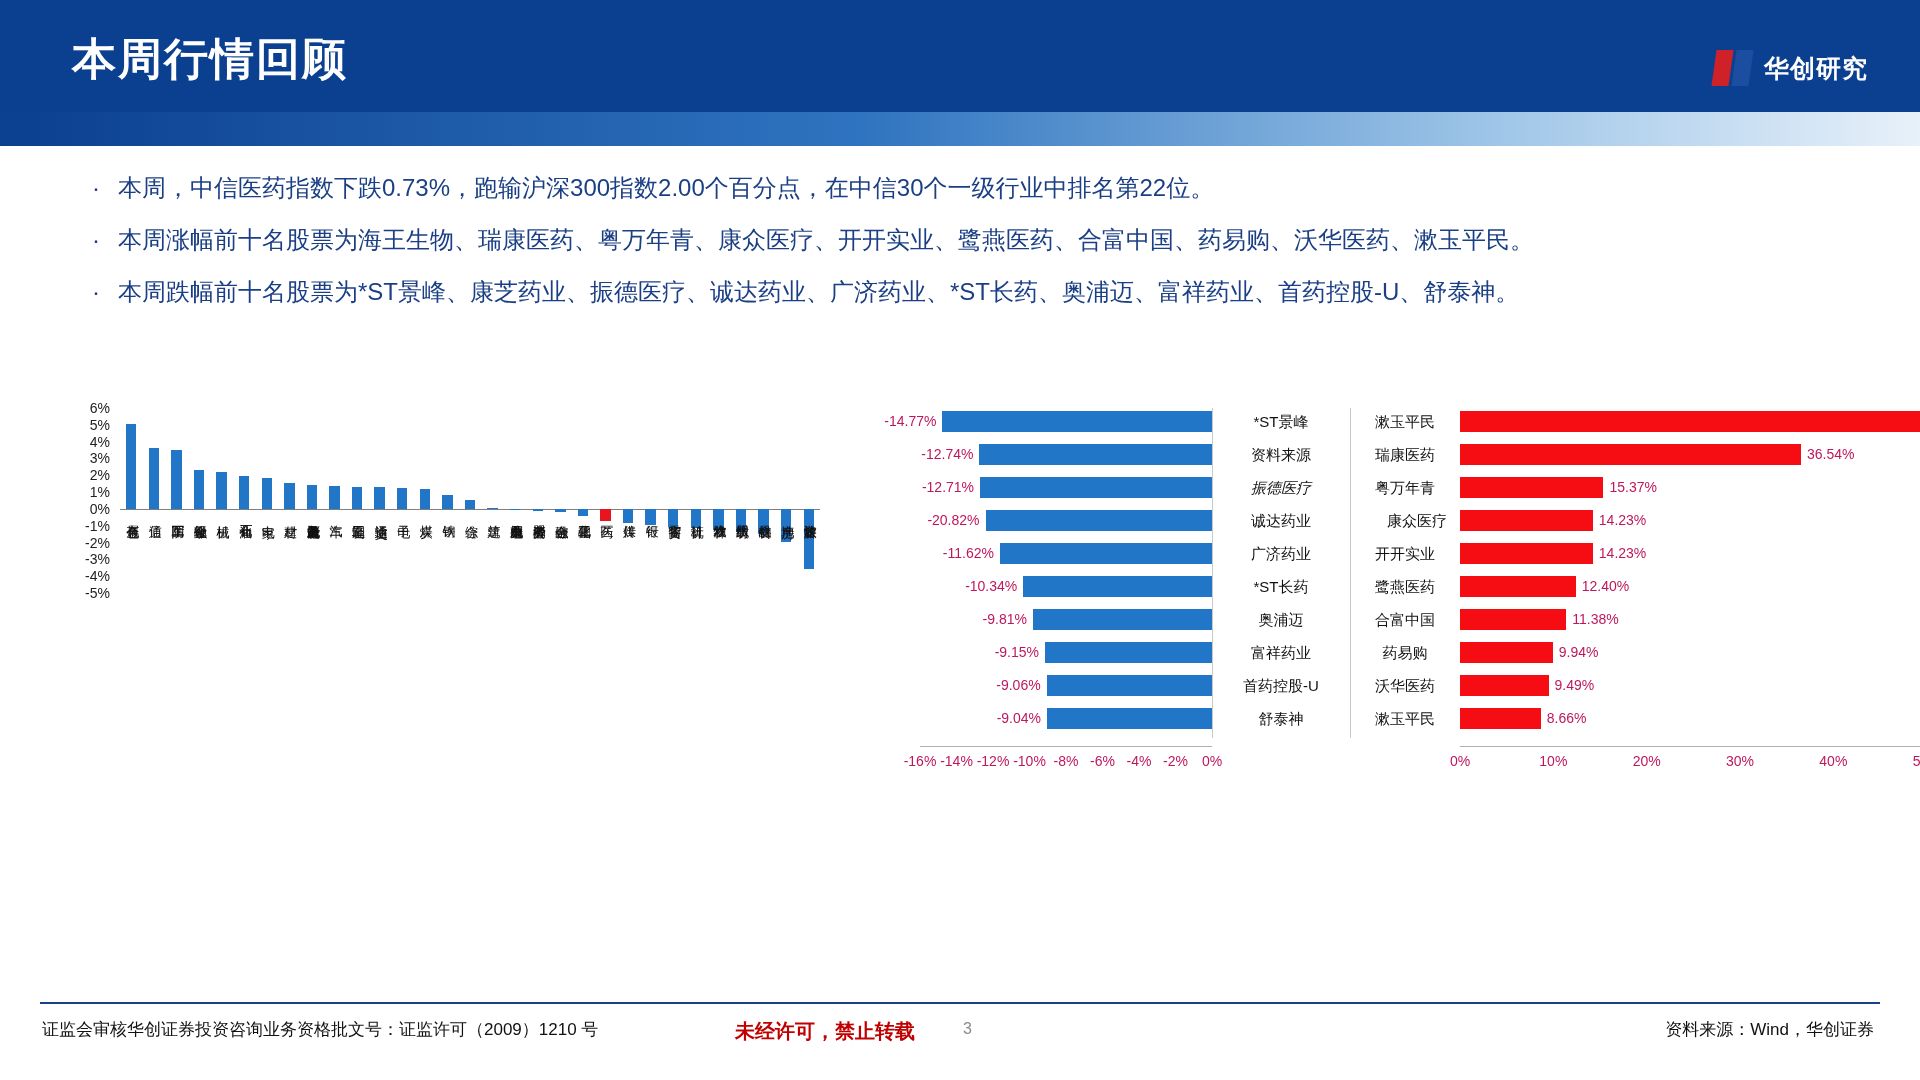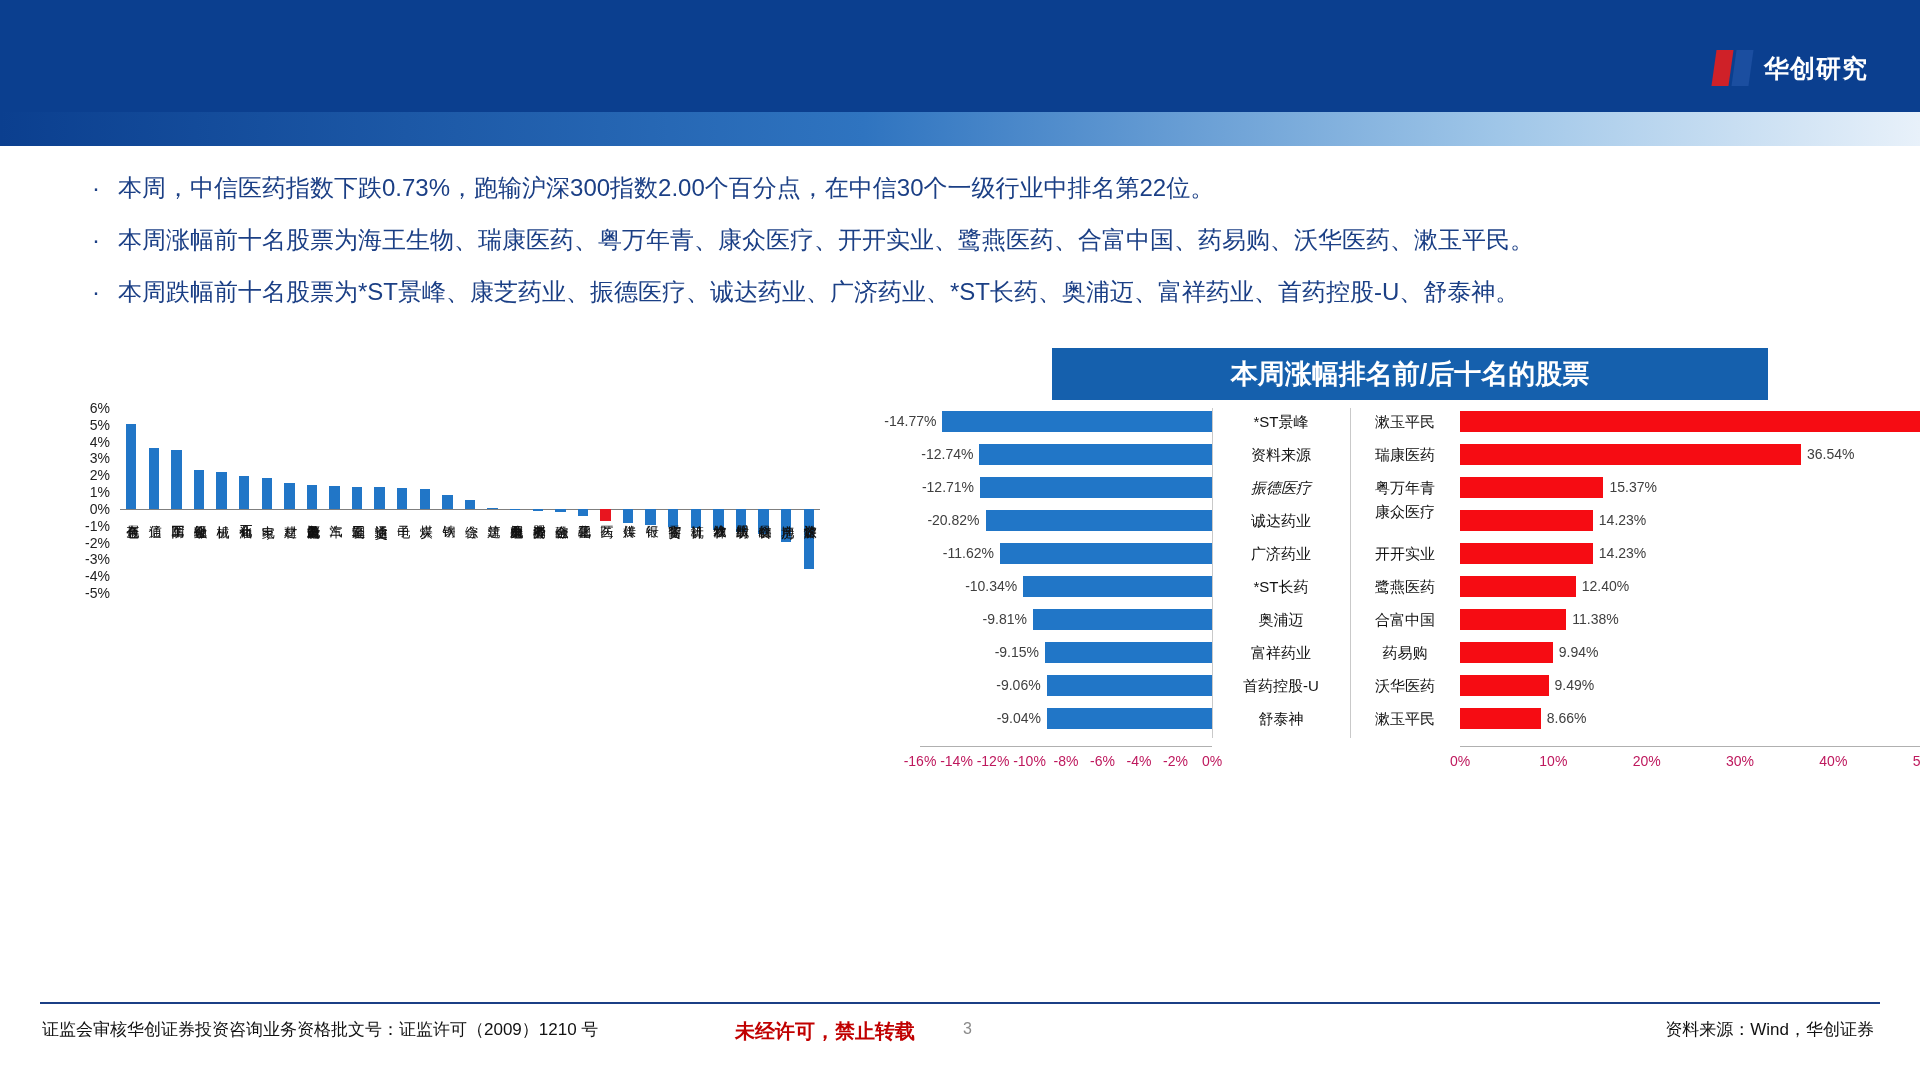--- a/index.html
+++ b/index.html
@@ -68,39 +68,40 @@
     letter-spacing:0px;white-space:nowrap;
   }
 
   
   #chart-right{position:absolute;left:920px;top:400px;width:940px;height:350px;}
   .rbar-neg{position:absolute;background:#2176c7;height:21px;top:3px;}
   .rbar-pos{position:absolute;background:#f60c13;height:21px;top:3px;}
   .rlabel-center{
     position:absolute;width:120px;text-align:center;font-size:15px;color:#111;top:4px;
   }
-  .rval{position:absolute;font-size:14px;color:#404040;top:5px;white-space:nowrap;}
+  .rval{position:absolute;font-size:14px;color:#be185d;top:5px;white-space:nowrap;}
   .rtick{position:absolute;font-size:14px;color:#be185d;transform:translateX(-50%);}
   .axisline{position:absolute;background:#b0b0b0;height:1px;}
   .rdiv{position:absolute;width:1px;background:#c9c9c9;}
 
   
   .footer-line{position:absolute;left:40px;top:1002px;width:1840px;height:2px;background:#1b3f85;}
   .footer-left{position:absolute;left:42px;top:1018px;font-size:17px;color:#111;}
   .footer-mid{position:absolute;left:735px;top:1018px;font-size:20px;color:#c00000;font-weight:bold;}
   .footer-page{position:absolute;left:963px;top:1020px;font-size:16px;color:#8a8a8a;}
   .footer-right{position:absolute;right:46px;top:1018px;font-size:17px;color:#111;}
 </style>
 </head>
 <body>
 
 <div class="slide">
 
   <div class="header"></div>
   <div class="header-grad"></div>
+  <div class="title-bar">本周行情回顾</div>
 
   <div class="logo">
     <div class="logo-mark">
       <div class="b1"></div>
         <div class="b2"></div>
     </div>
     <div class="logo-text">华创研究</div>
   </div>
 
   <div class="bullets">
@@ -111,21 +112,20 @@
     <div class="bullet">
       <span class="dot">·</span>
       <span class="txt">本周涨幅前十名股票为海王生物、瑞康医药、粤万年青、康众医疗、开开实业、鹭燕医药、合富中国、药易购、沃华医药、漱玉平民。</span>
     </div>
     <div class="bullet">
       <span class="dot">·</span>
       <span class="txt">本周跌幅前十名股票为*ST景峰、康芝药业、振德医疗、诚达药业、广济药业、*ST长药、奥浦迈、富祥药业、首药控股-U、舒泰神。</span>
     </div>
   </div>
 
-  <div class="panel-head" id="head-right">本周涨幅排名前/后十名的股票</div>
 
   <div id="chart-left">
       <div class="lx-axis-label" style="top: 8px; width: 70px; left: 10px;">6%</div>
       <div class="lx-axis-label" style="top: 24.8182px; width: 70px; left: 10px;">5%</div>
       <div class="lx-axis-label" style="top: 41.6364px; width: 70px; left: 10px;">4%</div>
       <div class="lx-axis-label" style="top: 58.4545px; width: 70px; left: 10px;">3%</div>
       <div class="lx-axis-label" style="top: 75.2727px; width: 70px; left: 10px;">2%</div>
       <div class="lx-axis-label" style="top: 92.0909px; width: 70px; left: 10px;">1%</div>
       <div class="lx-axis-label" style="top: 108.909px; width: 70px; left: 10px;">0%</div>
       <div class="lx-axis-label" style="top: 125.727px; width: 70px; left: 10px;">-1%</div>
@@ -229,21 +229,21 @@
       <div class="rval" style="left: 59.02px; top: 310px; width: 62px; text-align: right;">-9.04%</div>
       <div class="rlabel-center" style="left: 292px; width: 138px; top: 310px;">舒泰神</div>
       <div class="rlabel-center" style="left: 430px; width: 110px; top: 13px;">漱玉平民</div>
       <div class="rbar-pos" style="left: 540px; width: 518.84px; top: 11px;"></div>
       <div class="rlabel-center" style="left: 430px; width: 110px; top: 46px;">瑞康医药</div>
       <div class="rbar-pos" style="left: 540px; width: 341.04px; top: 44px;"></div>
       <div class="rval" style="left: 887.04px; top: 46px;">36.54%</div>
       <div class="rlabel-center" style="left: 430px; width: 110px; top: 79px;">粤万年青</div>
       <div class="rbar-pos" style="left: 540px; width: 143.453px; top: 77px;"></div>
       <div class="rval" style="left: 689.453px; top: 79px;">15.37%</div>
-      <div class="rlabel-center" style="left: 430px; width: 110px; top: 103px;">康众医疗</div>
+      <div class="rlabel-center" style="left: 430px; width: 110px; top: 112px; padding-left: 12px;">康众医疗</div>
       <div class="rbar-pos" style="left: 540px; width: 132.813px; top: 110px;"></div>
       <div class="rval" style="left: 678.813px; top: 112px;">14.23%</div>
       <div class="rlabel-center" style="left: 430px; width: 110px; top: 145px;">开开实业</div>
       <div class="rbar-pos" style="left: 540px; width: 132.813px; top: 143px;"></div>
       <div class="rval" style="left: 678.813px; top: 145px;">14.23%</div>
       <div class="rlabel-center" style="left: 430px; width: 110px; top: 178px;">鹭燕医药</div>
       <div class="rbar-pos" style="left: 540px; width: 115.733px; top: 176px;"></div>
       <div class="rval" style="left: 661.733px; top: 178px;">12.40%</div>
       <div class="rlabel-center" style="left: 430px; width: 110px; top: 211px;">合富中国</div>
       <div class="rbar-pos" style="left: 540px; width: 106.213px; top: 209px;"></div>

